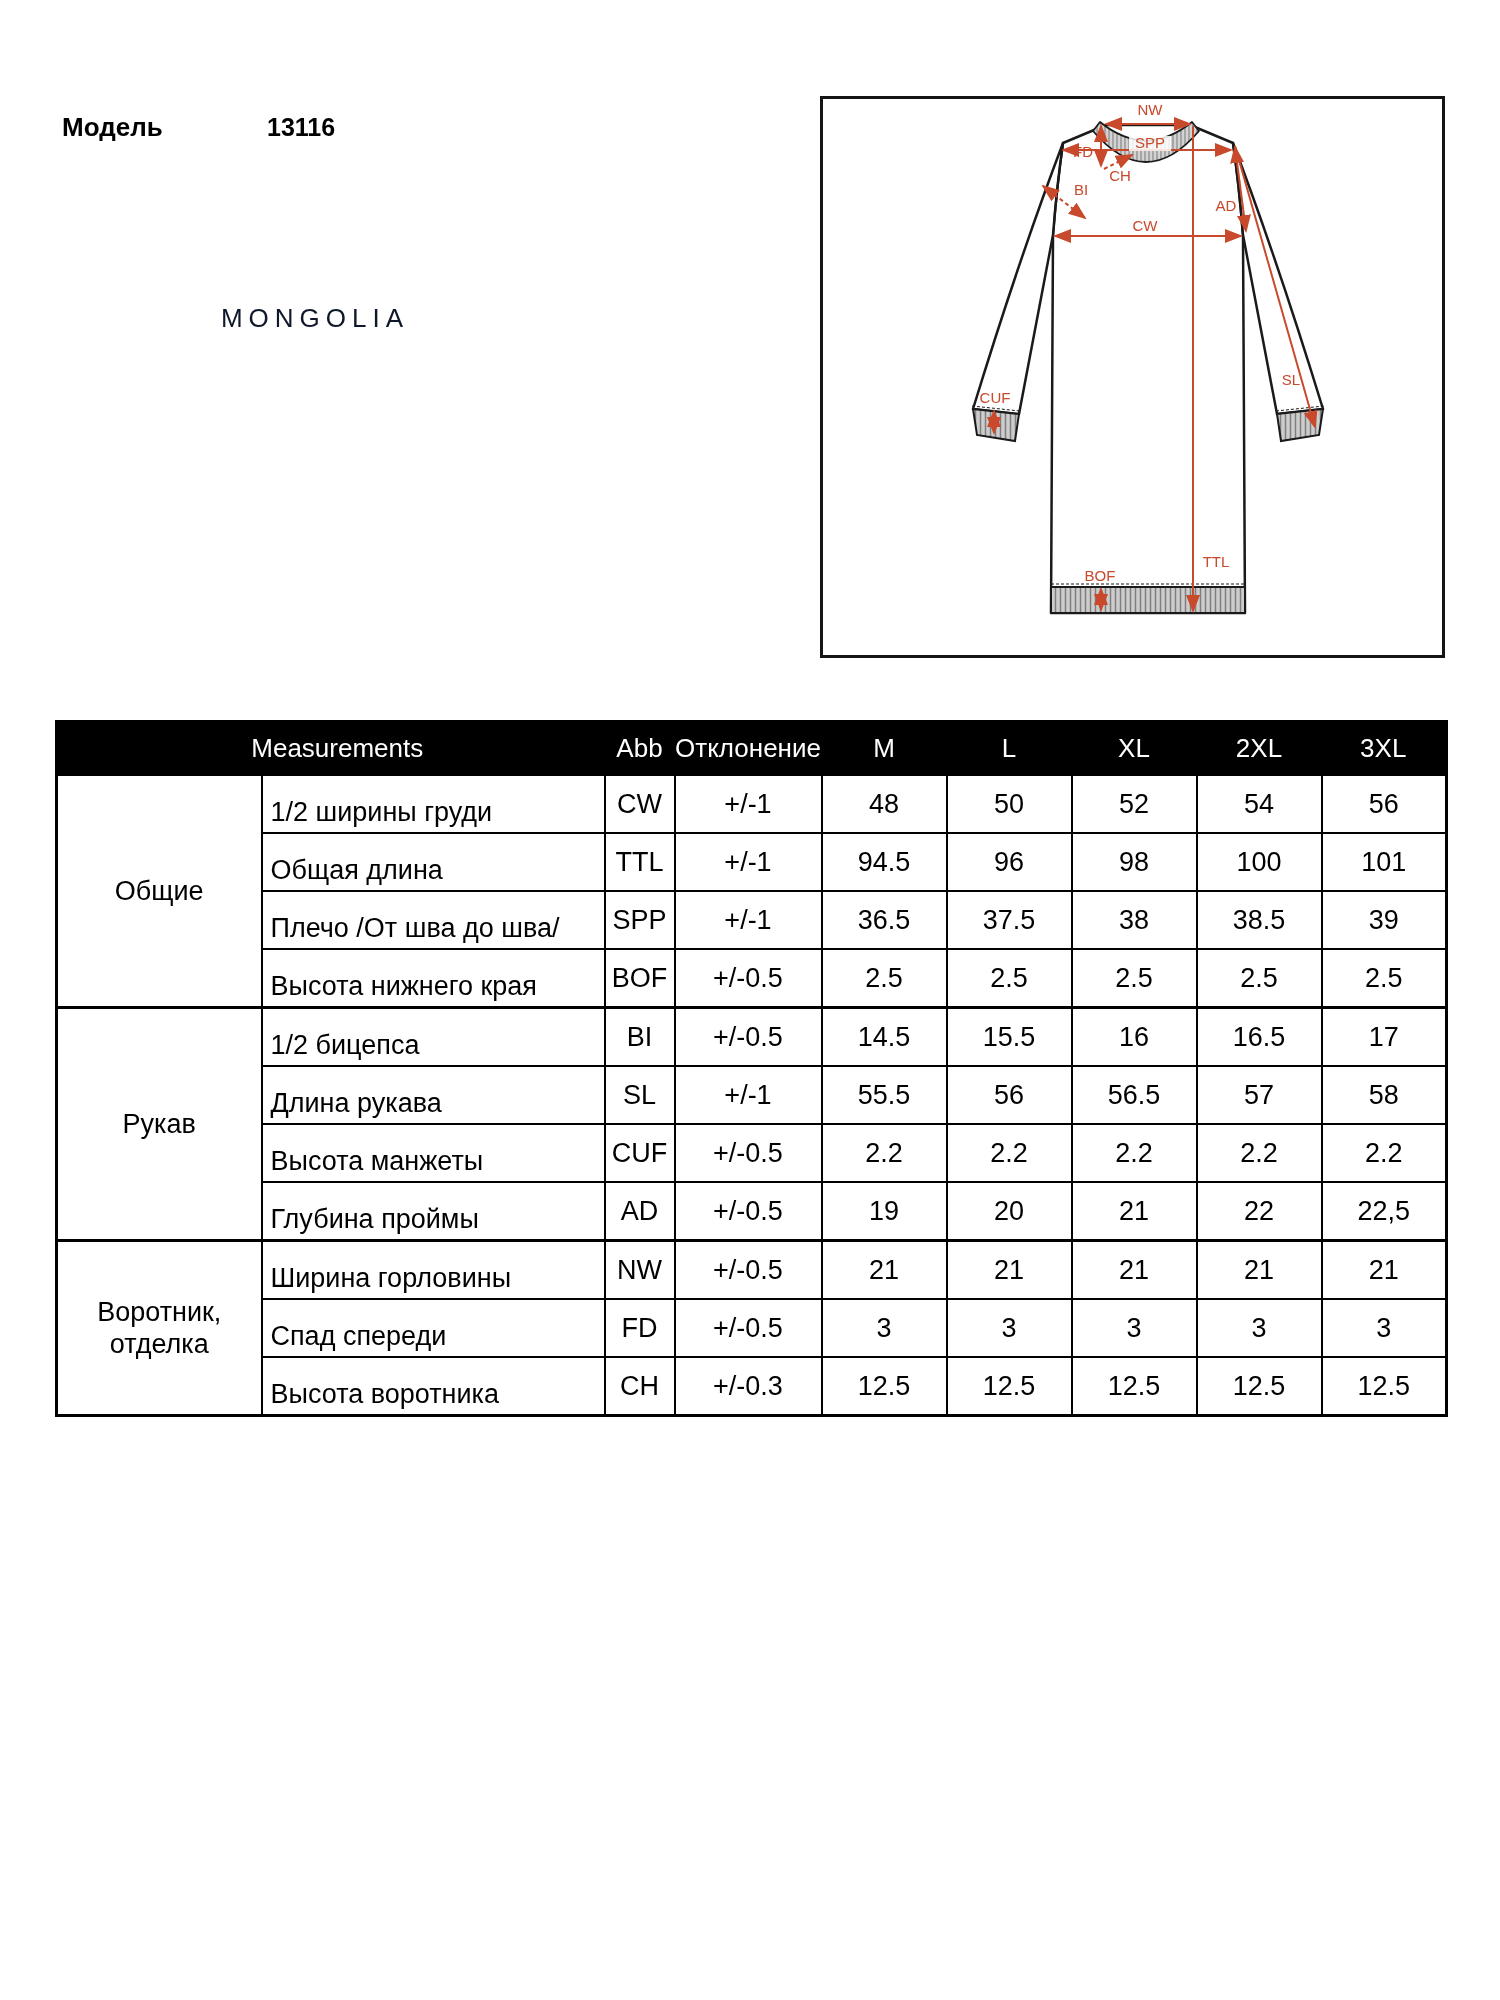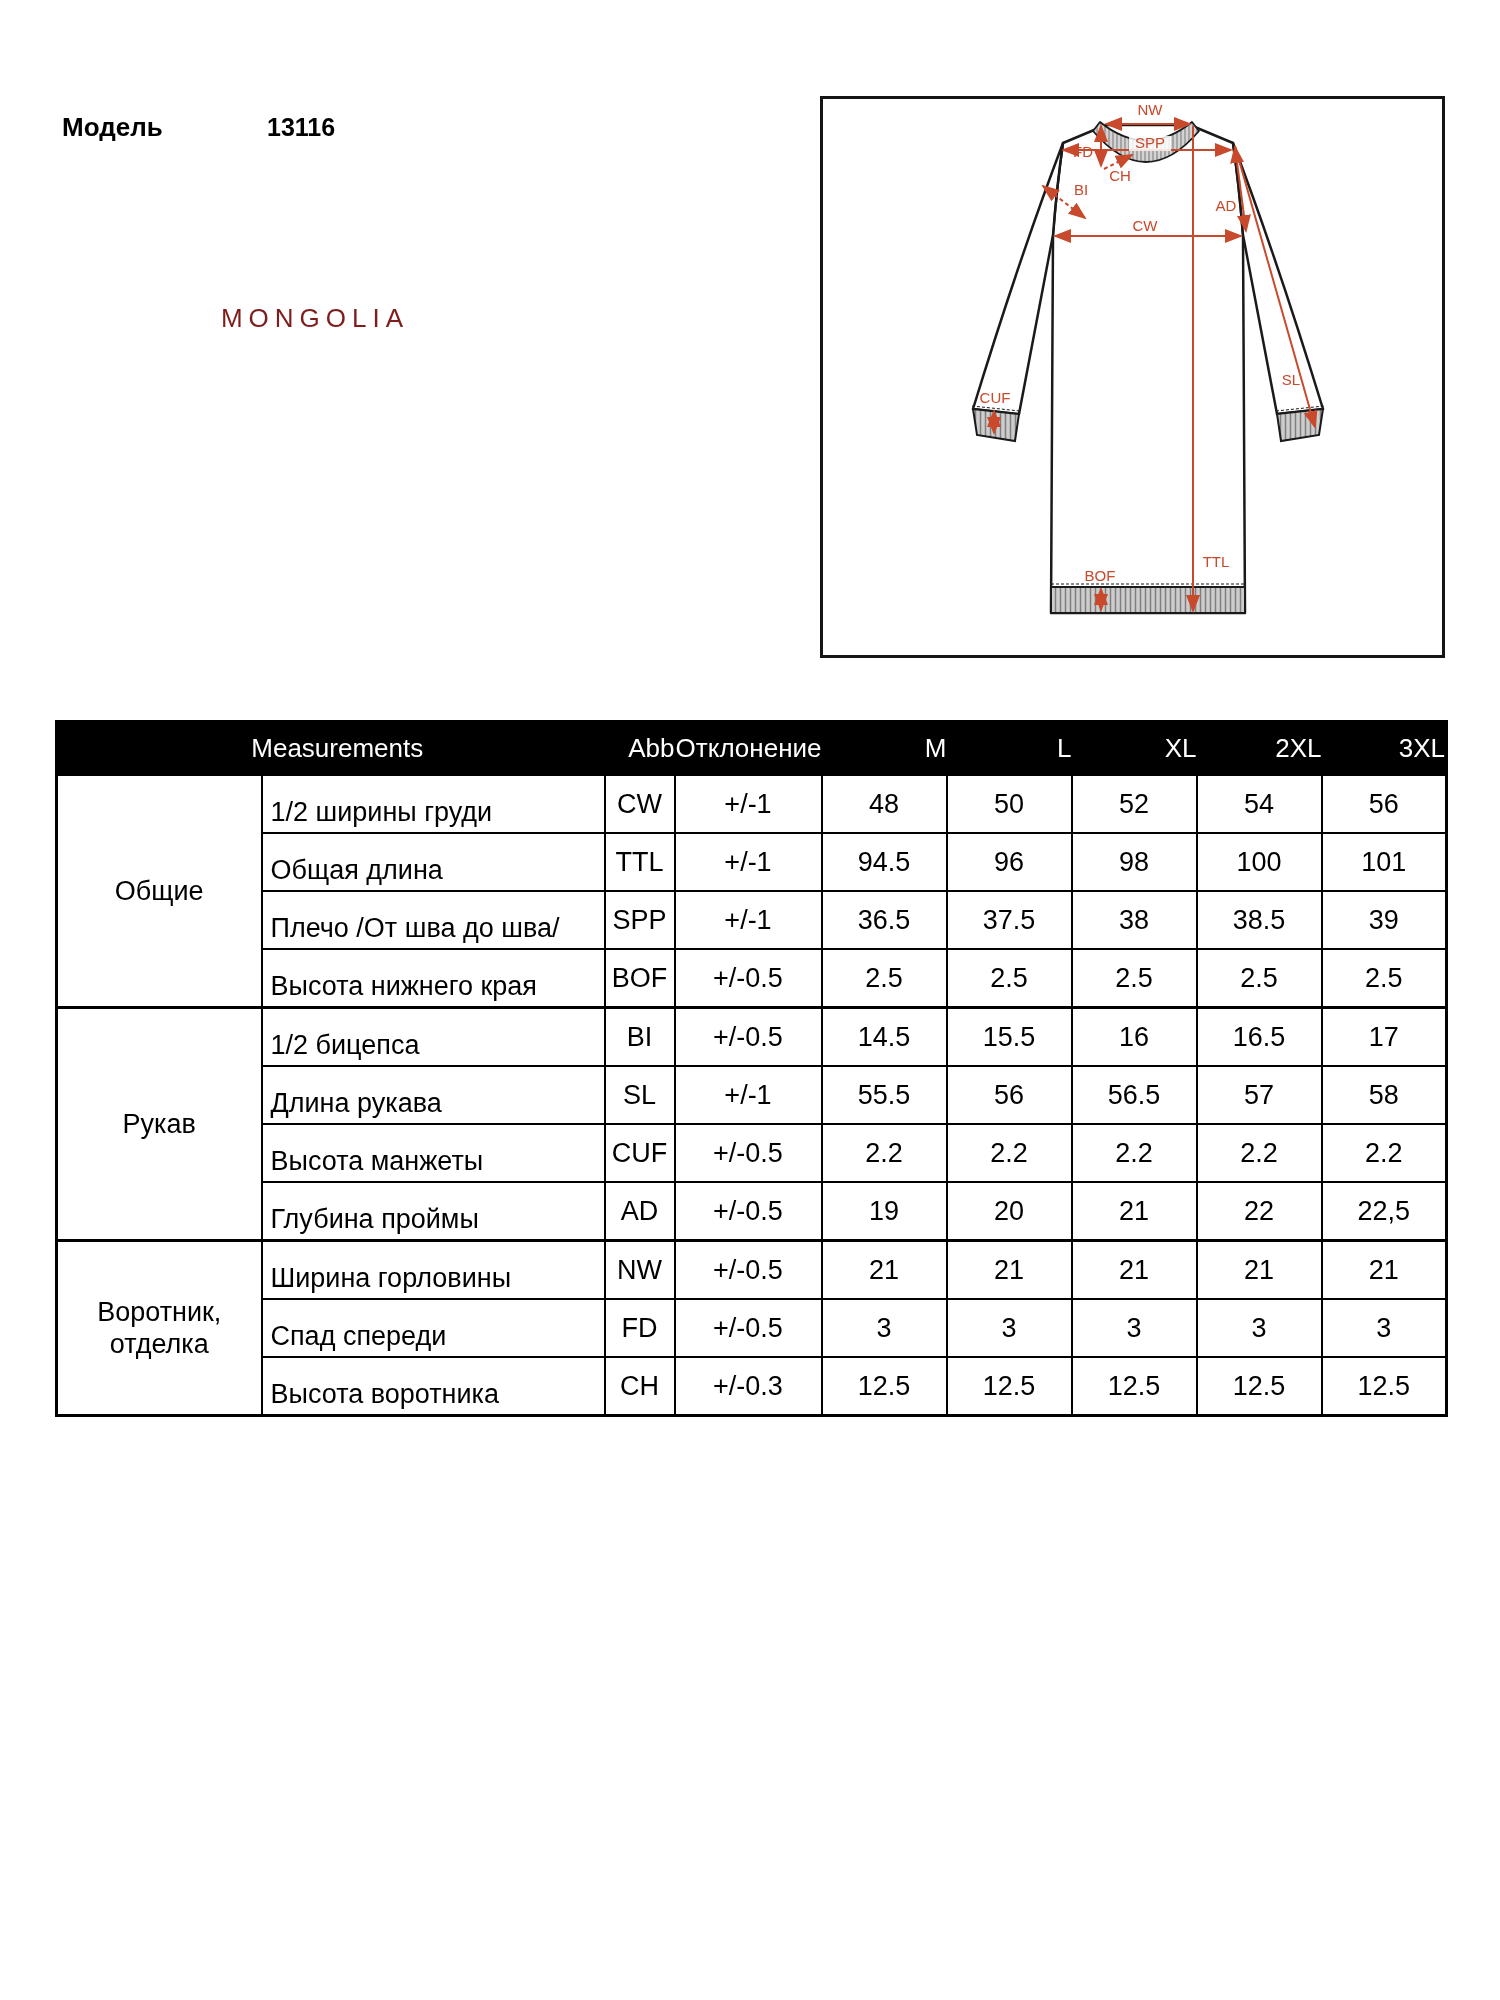--- a/index.html
+++ b/index.html
@@ -7,30 +7,30 @@
     position:relative;width:1500px;height:2000px;background:#ffffff;
     font-family:"Liberation Sans",sans-serif;color:#000;overflow:hidden;
   }
   
   .model-row{position:absolute;left:62px;top:112px;font-size:26px;height:32px;}
   .model-label{font-weight:bold;}
   .model-number{position:absolute;left:205px;top:1px;font-size:25px;font-weight:bold;}
   
   .logo{position:absolute;left:112px;top:292px;width:400px;text-align:center;}
   .logo-brand{font-size:102px;line-height:1;color:#919191;letter-spacing:3px;}
-  .logo-country{font-size:26px;color:#7f1d1d;letter-spacing:6px;padding-left:6px;margin-top:11px;}
+  .logo-country{font-size:26px;color:#0f172a;letter-spacing:6px;padding-left:6px;margin-top:11px;}
   
   .diagram-box{position:absolute;left:820px;top:96px;width:625px;height:562px;
     border:3px solid #151515;box-sizing:border-box;background:#fff;}
   .diagram-box svg{display:block;}
   
   table.meas{position:absolute;left:55px;top:720px;width:1390px;border-collapse:collapse;
     table-layout:fixed;font-size:27px;border:3px solid #000;}
   table.meas thead th{background:#000;color:#fff;height:50px;font-weight:normal;
-    font-size:26px;text-align:right;padding:0;border:0;}
+    font-size:26px;text-align:center;padding:0;border:0;}
   table.meas thead th.h-meas{text-align:center;padding-left:12px;}
   table.meas td{border:2px solid #000;height:52px;text-align:center;
     vertical-align:middle;padding:0;background:#fff;}
   table.meas td.lab{text-align:left;vertical-align:bottom;padding:0 0 4px 8px;}
   table.meas td.group{vertical-align:middle;text-align:center;line-height:1.2;padding:0 8px;}
   table.meas tr.group-start td{border-top:3px solid #000;}
 </style>
 </head>
 <body>
 

